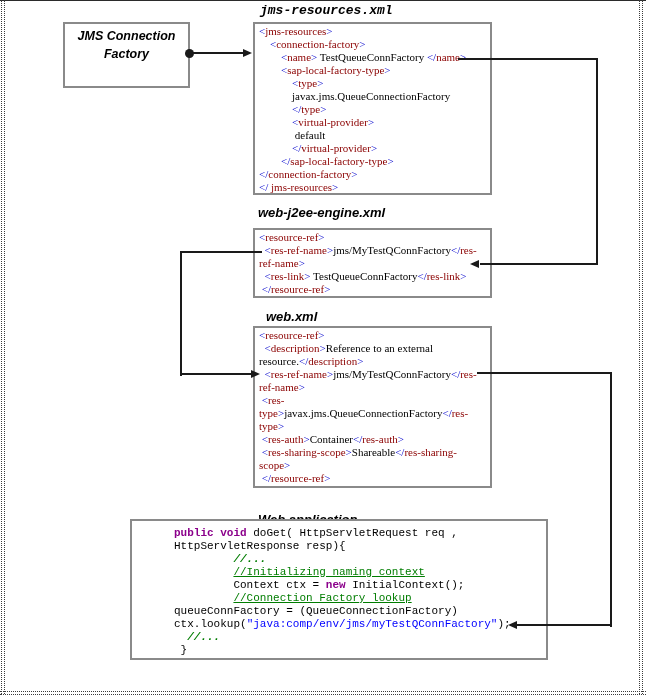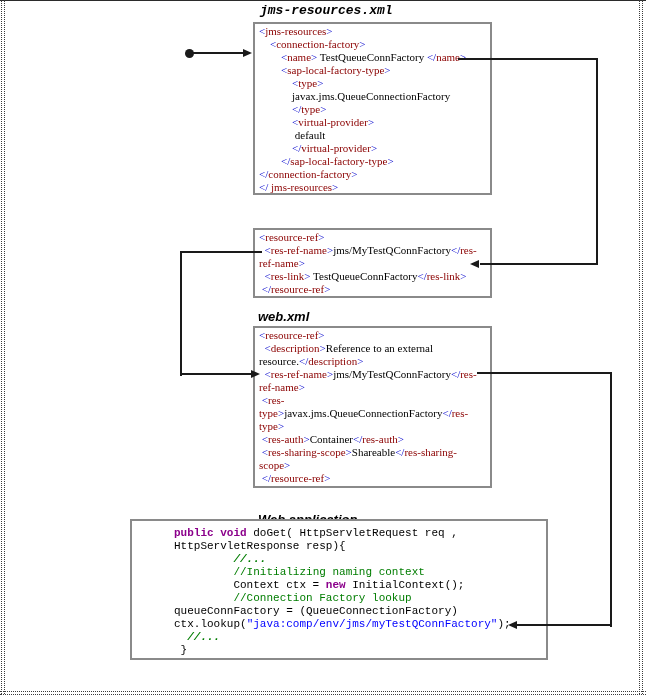--- a/index.html
+++ b/index.html
@@ -21,21 +21,21 @@
   .node-box { position: absolute; left: 63px; top: 22px; width: 127px; height: 66px;
               border: 2px solid var(--box-border); background: #fff; text-align: center;
               padding-top: 3px; }
   .node-line { font: bold italic 12.5px "Liberation Sans", sans-serif; line-height: 18px; color: #000; }
 
   
   .file-title { position: absolute; font: bold italic 13px "Liberation Sans", sans-serif;
                 color: #000; white-space: nowrap; }
   #title-jms    { left: 260px; top: 3px; font-family: Liberation Mono, monospace;   }
   #title-engine { left: 258px; top: 205px; }
-  #title-web    { left: 258px; top: 309px; }
+  #title-web    { left: 266px; top: 309px; }
   #title-app    { left: 258px; top: 499px; margin-top: 13px; }
 
   
   .xml-box { position: absolute; width: 239px; background: #fff;
              border: 2px solid var(--box-border);
              font-family: "Liberation Serif", serif; font-size: 11px; }
   #box-jms    { left: 253px; top: 22px;  height: 173px; }
   #box-engine { left: 253px; top: 228px; height: 70px;  }
   #box-web    { left: 253px; top: 326px; height: 162px; }
   .xml-lines { padding: 1px 3px 0 4px; white-space: pre; line-height: 13px; }
@@ -45,21 +45,21 @@
   .xx { color: #000; }
 
   
   .code-box { position: absolute; left: 130px; top: 519px; width: 418px; height: 141px;
               background: #fff; border: 2px solid var(--box-border);
               font-family: "Liberation Mono", "DejaVu Sans Mono", monospace;
               font-size: 11px; color: #000; }
   #code-lines { padding: 6px 0 0 42px; white-space: pre; line-height: 13px; }
   .cp { color: #000; }
   .ck { color: var(--code-keyword); font-weight: bold; }
-  .cc { color: var(--code-comment); }
+  .cc { color: var(--code-comment); text-decoration: underline; }
   .cb { color: var(--code-comment); font-weight: bold; font-style: italic; }
   .cs { color: var(--code-string); }
 
   
   .cline { position: absolute; background: var(--line); }
   .cdot  { position: absolute; width: 9px; height: 9px; border-radius: 50%; background: var(--line); }
   .ah { position: absolute; width: 0; height: 0;
         border-top: 4px solid transparent; border-bottom: 4px solid transparent; }
   .ah.right { border-left: 9px solid var(--line); }
   .ah.left  { border-right: 9px solid var(--line); }
@@ -67,22 +67,27 @@
 </head>
 <body>
 
 <div class="canvas">
 
   <div class="edge-top"></div>
   <div class="edge-left"></div>
   <div class="edge-right"></div>
   <div class="edge-bottom"></div>
 
+  <div class="node-box">
+    <div class="node-line">JMS Connection</div>
+    <div class="node-line">Factory</div>
+  </div>
 
   <div class="file-title" id="title-jms">jms-resources.xml</div>
+  <div class="file-title" id="title-engine">web-j2ee-engine.xml</div>
   <div class="file-title" id="title-web">web.xml</div>
   <div class="file-title" id="title-app">Web application</div>
 
   <div class="xml-box" id="box-jms">
     <div class="xml-lines"><div class="ln"><span class="xb">&lt;</span><span class="xt">jms-resources</span><span class="xb">&gt;</span></div><div class="ln"><span class="xx">    </span><span class="xb">&lt;</span><span class="xt">connection-factory</span><span class="xb">&gt;</span></div><div class="ln"><span class="xx">        </span><span class="xb">&lt;</span><span class="xt">name</span><span class="xb">&gt;</span><span class="xx"> TestQueueConnFactory </span><span class="xb">&lt;/</span><span class="xt">name</span><span class="xb">&gt;</span></div><div class="ln"><span class="xx">        </span><span class="xb">&lt;</span><span class="xt">sap-local-factory-type</span><span class="xb">&gt;</span></div><div class="ln"><span class="xx">            </span><span class="xb">&lt;</span><span class="xt">type</span><span class="xb">&gt;</span></div><div class="ln"><span class="xx">            javax.jms.QueueConnectionFactory</span></div><div class="ln"><span class="xx">            </span><span class="xb">&lt;/</span><span class="xt">type</span><span class="xb">&gt;</span></div><div class="ln"><span class="xx">            </span><span class="xb">&lt;</span><span class="xt">virtual-provider</span><span class="xb">&gt;</span></div><div class="ln"><span class="xx">             default</span></div><div class="ln"><span class="xx">            </span><span class="xb">&lt;/</span><span class="xt">virtual-provider</span><span class="xb">&gt;</span></div><div class="ln"><span class="xx">        </span><span class="xb">&lt;/</span><span class="xt">sap-local-factory-type</span><span class="xb">&gt;</span></div><div class="ln"><span class="xb">&lt;/</span><span class="xt">connection-factory</span><span class="xb">&gt;</span></div><div class="ln"><span class="xb">&lt;/</span><span class="xt"> jms-resources</span><span class="xb">&gt;</span></div></div>
   </div>
   <div class="xml-box" id="box-engine">
     <div class="xml-lines"><div class="ln"><span class="xb">&lt;</span><span class="xt">resource-ref</span><span class="xb">&gt;</span></div><div class="ln"><span class="xx">  </span><span class="xb">&lt;</span><span class="xt">res-ref-name</span><span class="xb">&gt;</span><span class="xx">jms/MyTestQConnFactory</span><span class="xb">&lt;/</span><span class="xt">res-</span></div><div class="ln"><span class="xt">ref-name</span><span class="xb">&gt;</span></div><div class="ln"><span class="xx">  </span><span class="xb">&lt;</span><span class="xt">res-link</span><span class="xb">&gt;</span><span class="xx"> TestQueueConnFactory</span><span class="xb">&lt;/</span><span class="xt">res-link</span><span class="xb">&gt;</span></div><div class="ln"><span class="xx"> </span><span class="xb">&lt;/</span><span class="xt">resource-ref</span><span class="xb">&gt;</span></div></div>
   </div>
   <div class="xml-box" id="box-web">

